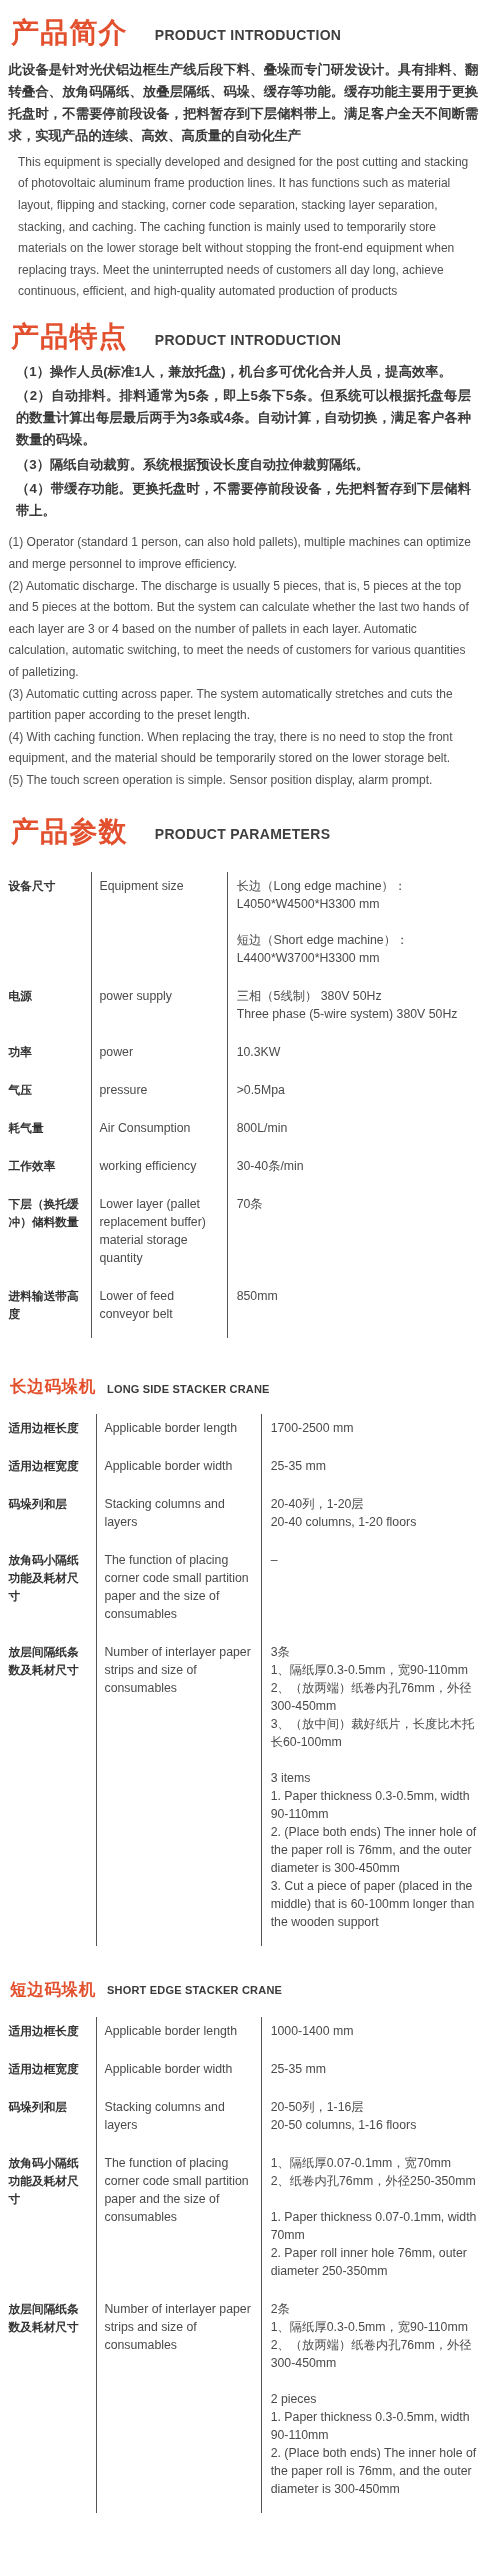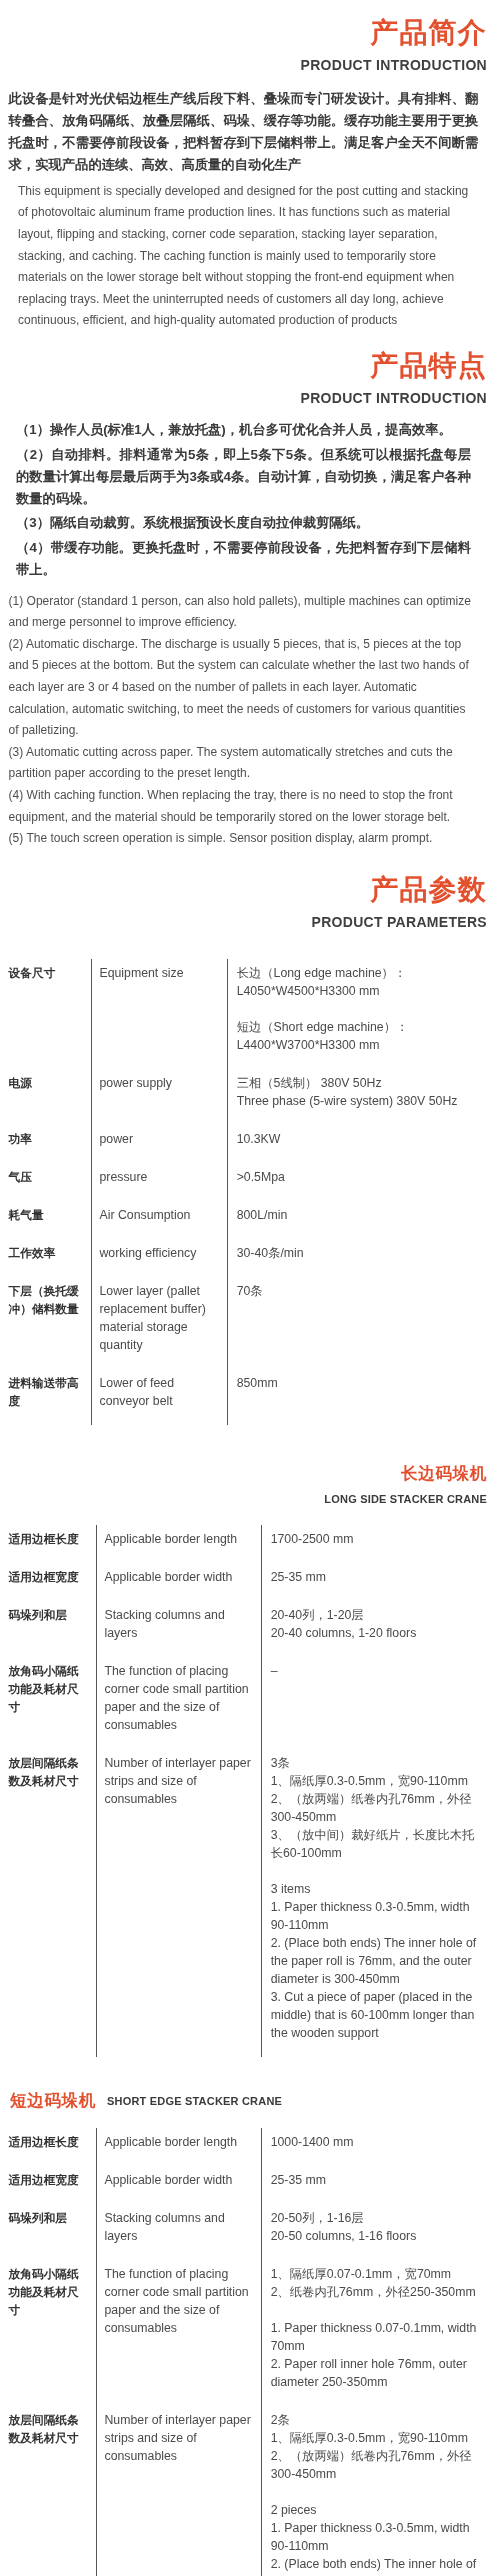--- a/index.html
+++ b/index.html
@@ -3,21 +3,21 @@
 <meta charset="utf-8">
 <style>
   * { margin:0; padding:0; box-sizing:border-box; }
   html,body { background:#ffffff; }
   .page{
     width:487px; height:2576px; overflow:hidden; background:#fff;
     font-family:"Liberation Sans", sans-serif; color:#3a3a3a;
     padding-top:18.5px; position:relative;
   }
   
-  .sec-head{ display:flex; align-items:flex-end; gap:10px; padding-left:11px;flex-direction:column; }
+  .sec-head{ display:flex; align-items:flex-end; gap:27px; padding-left:11px; }
   .sec-head .cn{ font-size:28px; font-weight:bold; color:#e2502e; letter-spacing:1.2px; line-height:1; }
   .sec-head .en{ font-size:14px; font-weight:bold; color:#3f3f3f; letter-spacing:0.3px; padding-bottom:3.1px; }
   .sub-head{ display:flex; align-items:flex-end; gap:11px; padding-left:10px; }
   .sub-head .cn{ font-size:16.6px; font-weight:bold; color:#e2502e; letter-spacing:0.6px; line-height:1; }
   .sub-head .en{ font-size:11px; font-weight:bold; color:#3a3a3a; letter-spacing:0.2px; padding-bottom:0.6px; }
   
   .para-cn{ font-size:13.3px; font-weight:bold; color:#3a3a3a; line-height:22px;
             padding:0 8.6px; margin-top:12.3px; text-align:justify; }
   .para-en{ font-size:12px; color:#4f4f4f; line-height:21.6px; padding:0 18px; margin-top:5px; }
   .feat-cn{ margin-top:10px; padding:0 16px; }
@@ -35,21 +35,21 @@
   .ptable .c1{ width:83px; }
   .ptable .c2{ width:136px; }
   .stable .c1{ width:88px; }
   .stable .c2{ width:165px; }
   .ptable{ margin-top:26px; }
   .stable{ margin-top:18.5px; }
   
   .mt-feat{ margin-top:20px; }
   .mt-params{ margin-top:26px; }
   .mt-specs{ margin-top:38px; }
-  .mt-sub1{ margin-top:41px;flex-direction:column; }
+  .mt-sub1{ margin-top:41px; }
   .mt-sub2{ margin-top:36px;align-items:center; }
 </style>
 </head>
 <body>
 
 <div class="page">
 
   <div class="sec-head">
     <span class="cn">产品简介</span>
     <span class="en">PRODUCT INTRODUCTION</span>

